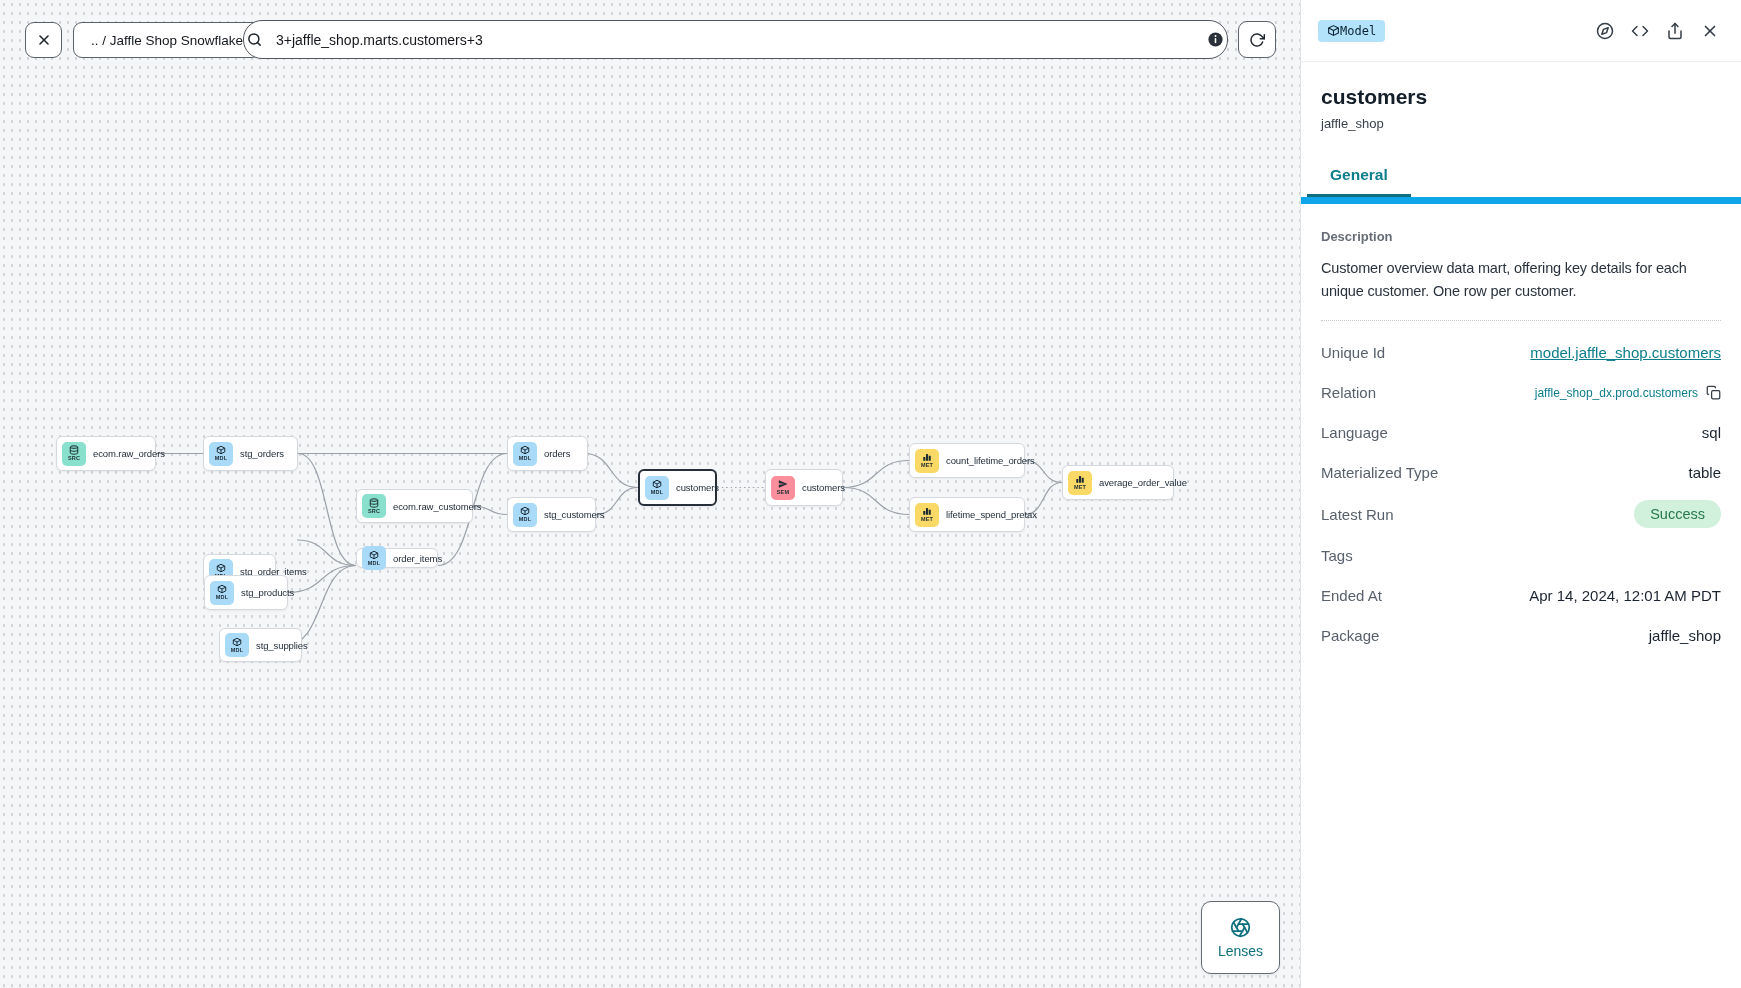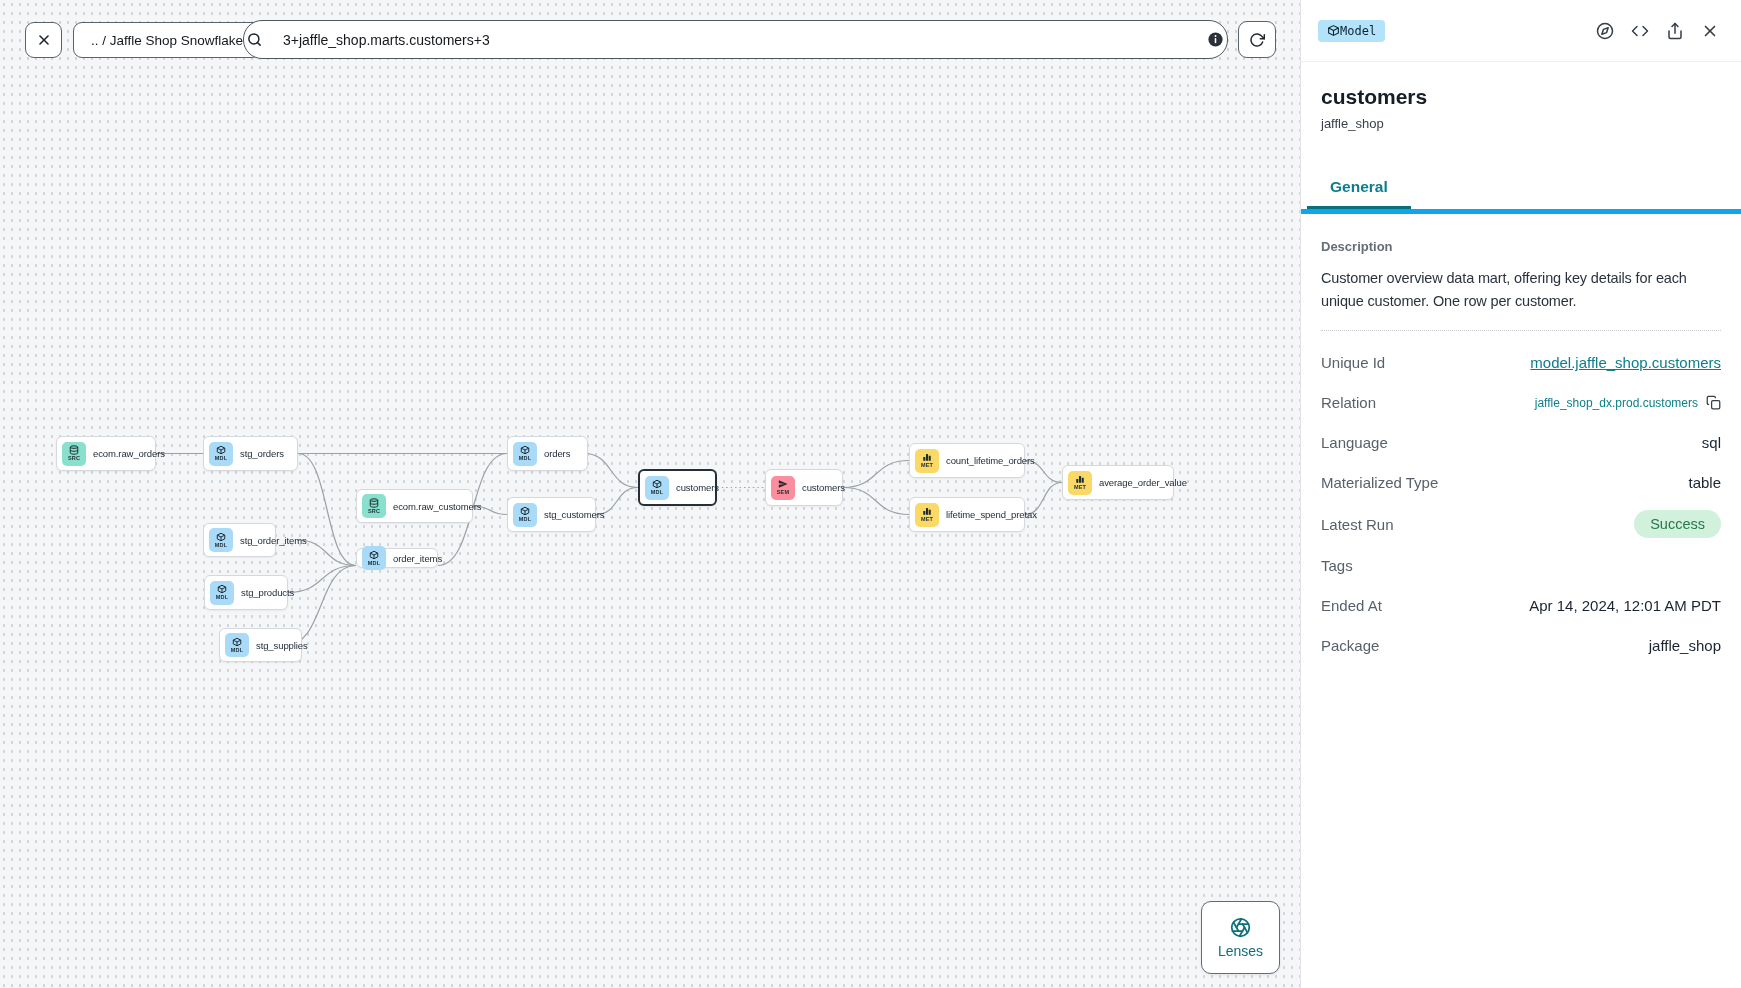--- a/index.html
+++ b/index.html
@@ -27,21 +27,21 @@
   .tb-btn { position:absolute; background:#fff; border:1px solid #5a626c; border-radius:9px;
     display:flex; align-items:center; justify-content:center; color:#1f262e; cursor:pointer; }
   .tb-btn svg { width:16px; height:16px; }
   #btn-close-lineage { left:25px; top:22px; width:37px; height:36px; }
   #btn-refresh { left:1238px; top:21px; width:38px; height:37px; }
   .breadcrumb { position:absolute; left:73px; top:22px; height:36px; padding:0 17px;
     background:#fff; border:1px solid #5a626c; border-radius:9px;
     display:flex; align-items:center; font-size:13.5px; font-weight:500; color:#14181d; cursor:pointer; white-space:nowrap; }
   .searchbox { position:absolute; left:243px; top:20px; width:985px; height:39px;
     background:#fff; border:1px solid #50575f; border-radius:19px;
-    display:flex; align-items:center; padding:0 3px; gap:21px; }
+    display:flex; align-items:center; padding:0 3px; gap:14px; }
   .searchbox svg.mag { width:15px; height:15px; color:#20262d; flex:0 0 auto; }
   .searchbox input { flex:1 1 auto; border:none; outline:none; font-family:"Liberation Sans",sans-serif;
     font-size:14px; color:#15181c; background:transparent; }
   .searchbox .info { width:17px; height:17px; flex:0 0 auto; cursor:pointer; }
 
   
   .lenses { position:absolute; left:1201px; top:901px; width:79px; height:73px;
     background:#fff; border:1px solid #636b74; border-radius:10px;
     display:flex; flex-direction:column; align-items:center; justify-content:center; gap:5px;
     color:#0e6f7d; cursor:pointer; box-shadow:0 1px 3px rgba(20,30,40,.08); }
@@ -57,21 +57,21 @@
     border-radius:4px; padding:4px 9px; color:#0c2431; }
   .model-badge svg { width:13px; height:13px; }
   .model-badge span { font-family:"DejaVu Sans Mono",monospace; font-size:12px; font-weight:500; }
   .panel-actions { display:flex; align-items:center; gap:17px; color:#343d46; }
   .panel-actions .pa-btn { background:none; border:none; padding:0; color:#343d46; cursor:pointer;
     display:flex; align-items:center; }
   .panel-actions svg { width:18px; height:18px; }
   .panel-body { padding:14px 20px 0 20px; }
   h1.title { font-size:21px; font-weight:700; color:#141e28; margin-top:9px; }
   .subtitle { font-size:13px; color:#38414b; margin-top:7px; }
-  .tabs { display:flex; margin:39px -20px 0 -20px; border-bottom:5px solid #0ea5e9; padding-left:6px; }
+  .tabs { display:flex; margin:27px -20px 0 -20px; border-bottom:7px solid #0ea5e9; padding-left:6px; }
   .tab { padding:8px 23px 10px 23px; font-size:15.5px; font-weight:700; color:#0c7d8a;
     border-bottom:3px solid #0d6f7d; cursor:pointer; }
   .desc-label { margin-top:25px; font-size:13px; font-weight:700; color:#666d76; }
   .desc { margin-top:13px; font-size:14.5px; letter-spacing:-.15px; line-height:1.6; color:#2a333d; }
   .dotted-divider { border-top:1.5px dotted #c7cbd1; margin:17px 0 19px 0; }
   .kv-row { display:flex; align-items:center; justify-content:space-between; margin-bottom:15px; min-height:25px; }
   .kv-label { font-size:15px; color:#58616b; }
   .kv-text { font-size:15px; color:#1b2430; }
   a.kv-link { font-size:15px; color:#0c7d8a; text-decoration:underline; cursor:pointer; }
   .kv-copy { display:flex; align-items:center; gap:8px; }
@@ -130,21 +130,21 @@
           <span class="node-icon" style="background:#89e0cd">
             <svg viewBox="0 0 24 24" fill="none" stroke="currentColor" stroke-width="2.4">
               <ellipse cx="12" cy="5" rx="9" ry="3"></ellipse>
               <path d="M3 5v14c0 1.7 4 3 9 3s9-1.3 9-3V5"></path>
               <path d="M3 12c0 1.7 4 3 9 3s9-1.3 9-3"></path>
             </svg>
             <span class="node-kind">SRC</span>
           </span>
           <span class="node-label">ecom.raw_customers</span>
         </div>
-        <div class="node" style="left: 203px; top: 523px; width: 73px; height: 34px;">
+        <div class="node" style="left: 203px; top: 554px; width: 73px; height: 34px;">
           <span class="node-icon" style="background:#a9daf8">
             <svg viewBox="0 0 24 24" fill="none" stroke="currentColor" stroke-width="2.4" stroke-linejoin="round">
               <path d="M21 16.5v-9L12 3 3 7.5v9L12 21l9-4.5z"></path>
               <path d="M3 7.5l9 4.5 9-4.5M12 12v9"></path>
             </svg>
             <span class="node-kind">MDL</span>
           </span>
           <span class="node-label">stg_order_items</span>
         </div>
         <div class="node" style="left: 204px; top: 575px; width: 84px; height: 35px;">

